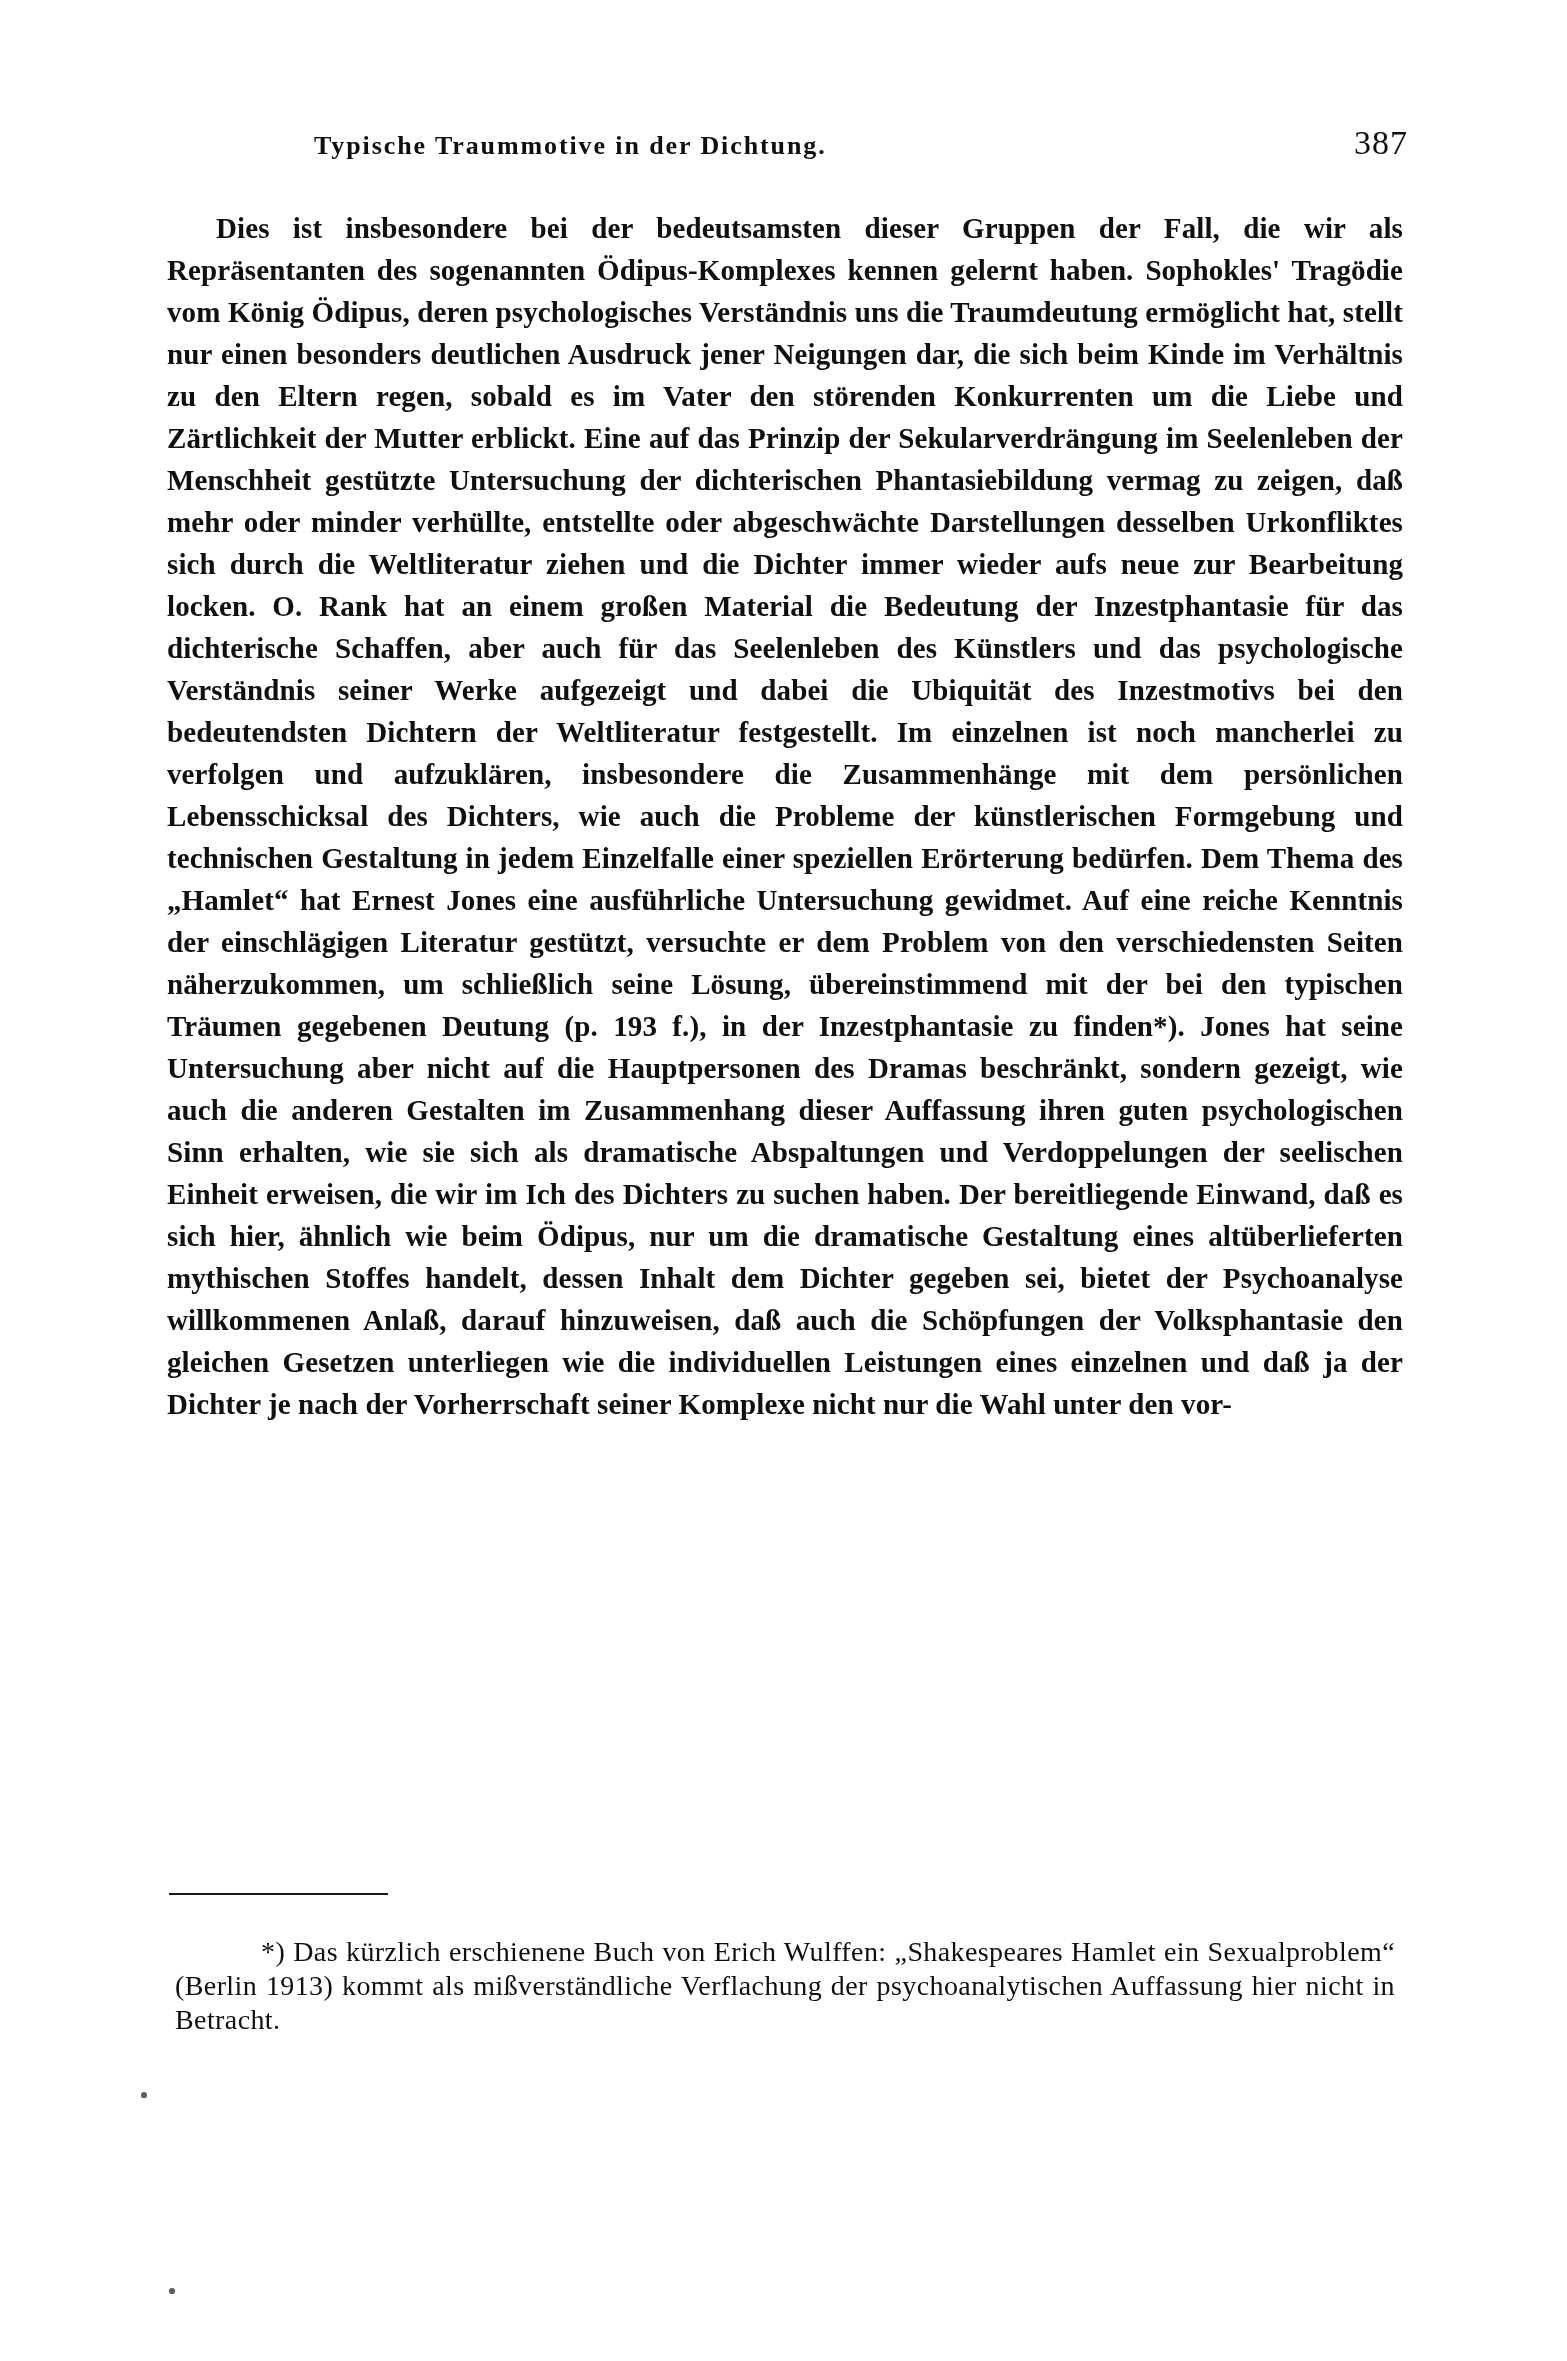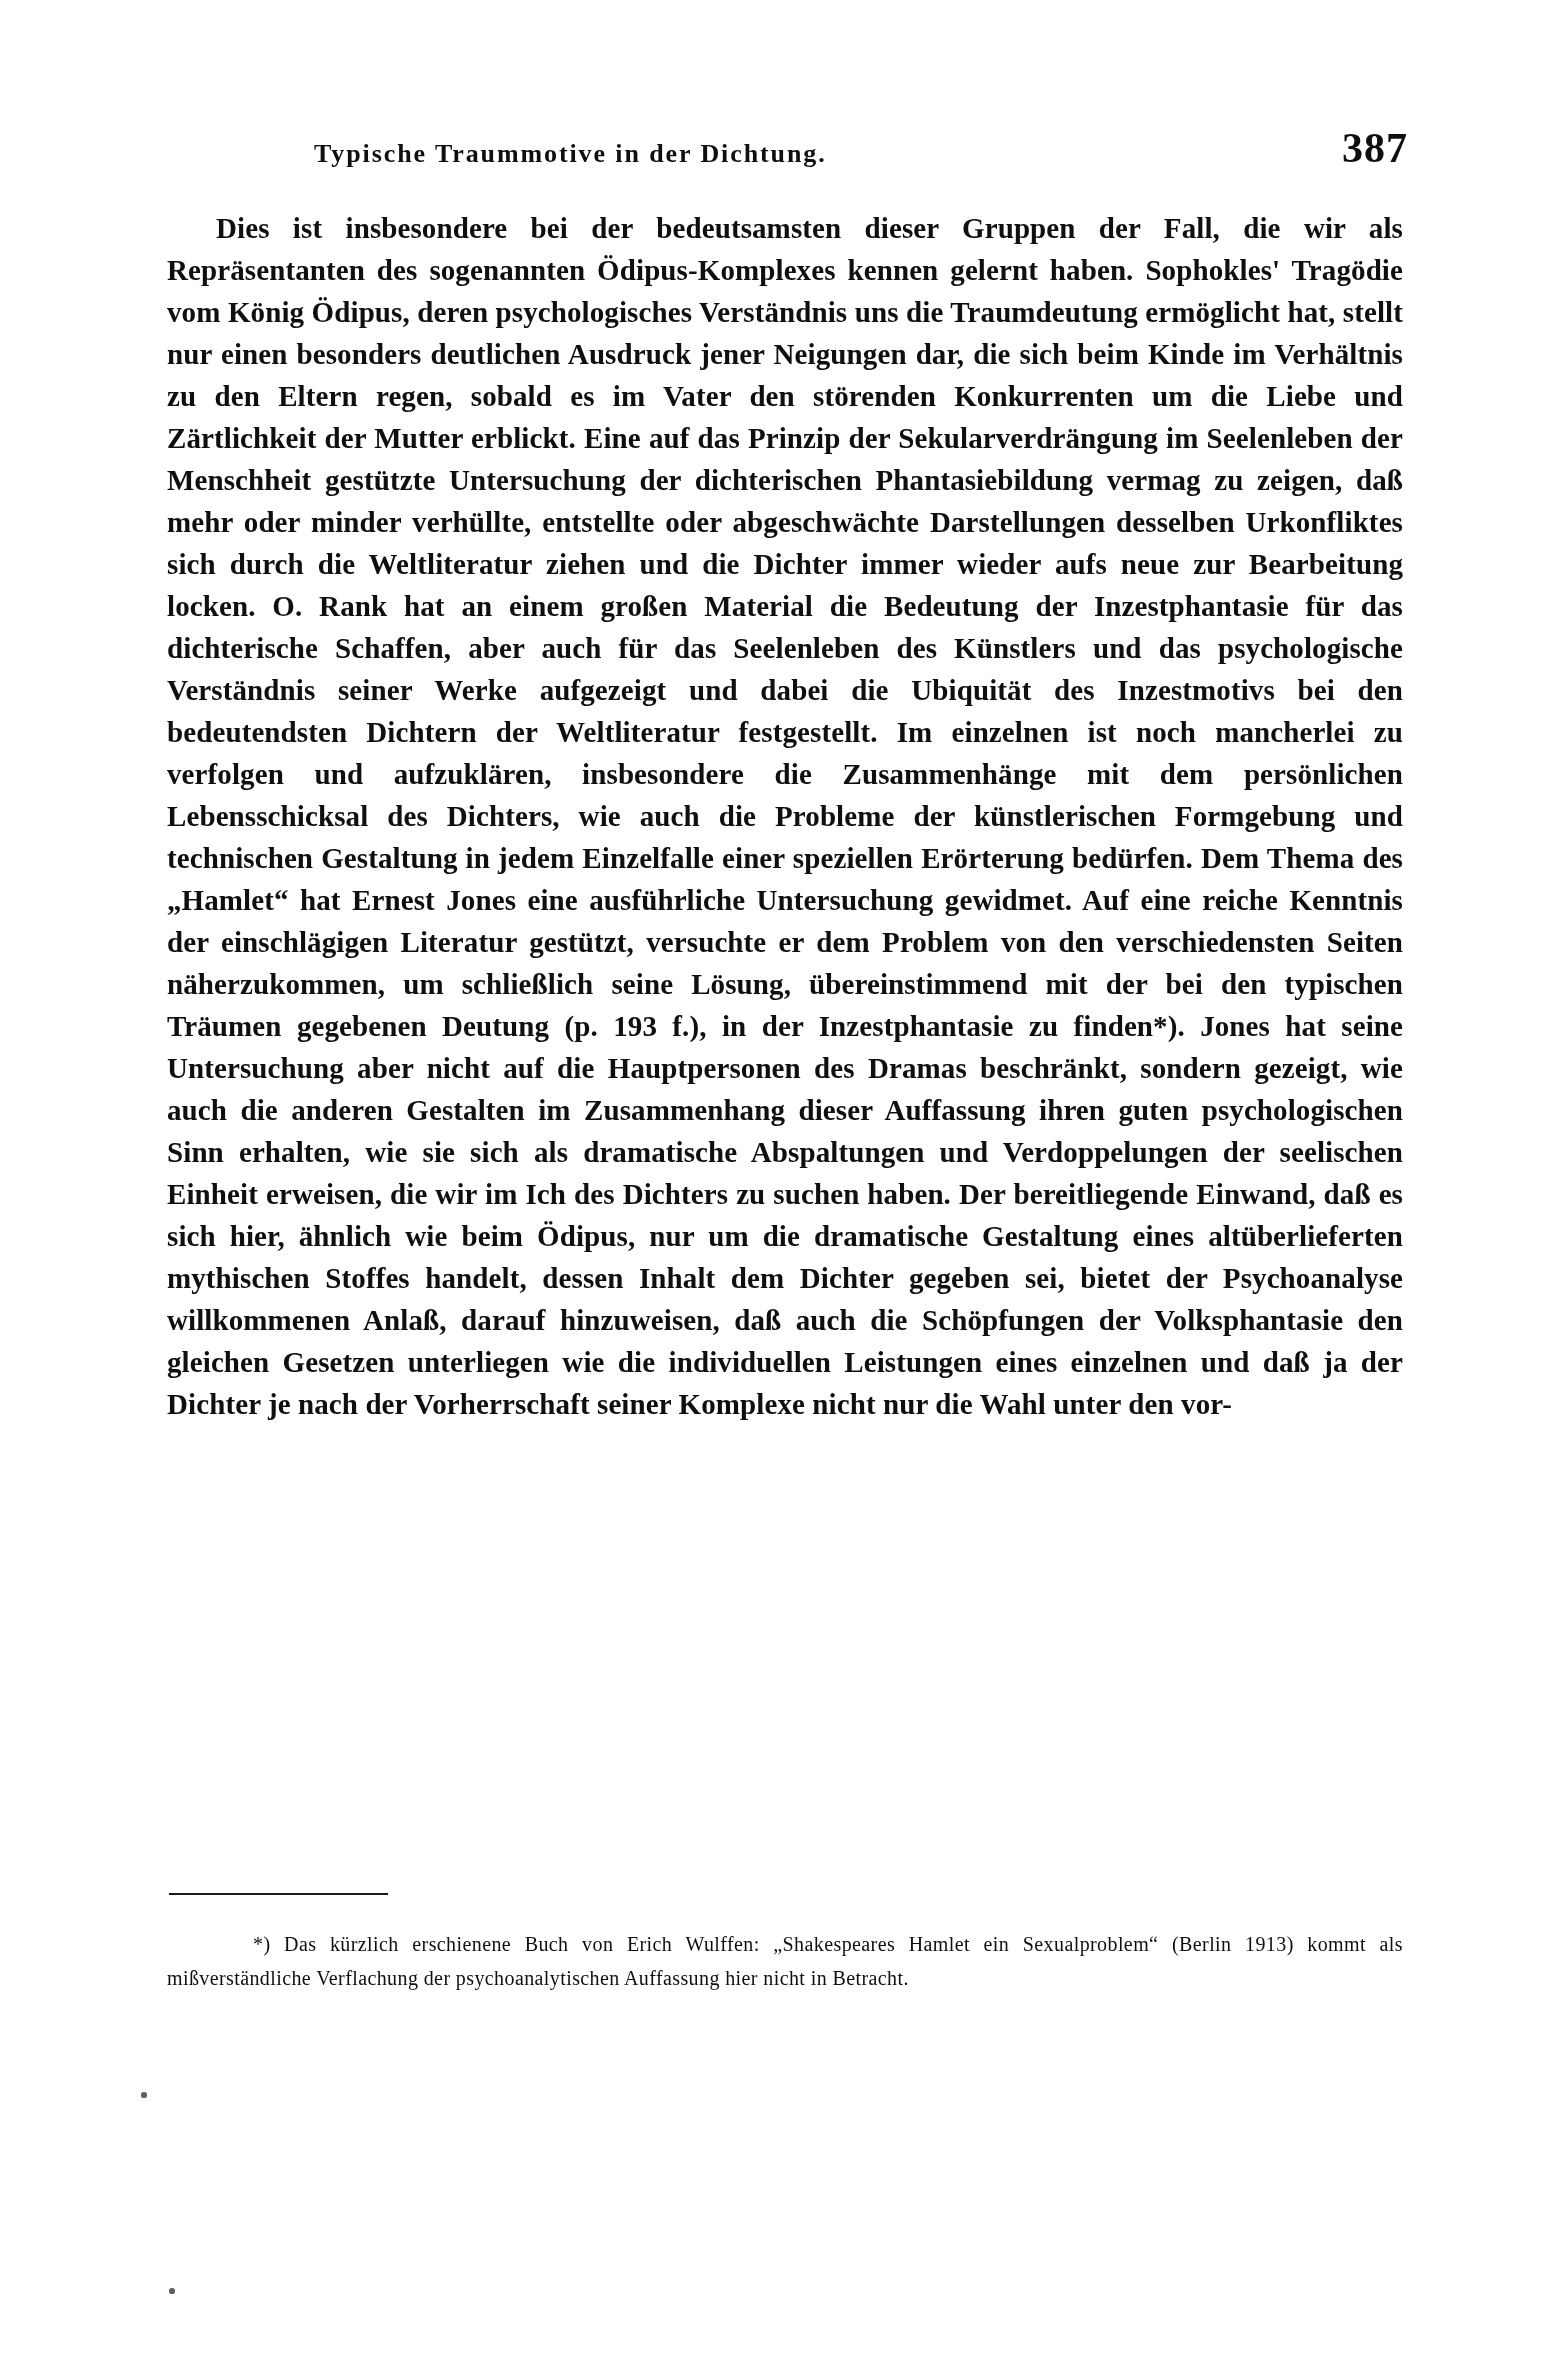--- a/index.html
+++ b/index.html
@@ -31,23 +31,23 @@
     justify-content: space-between;
   }
   .running-title {
     font-family: "Liberation Serif", serif;
     font-size: 26px;
     letter-spacing: 1.9px;
     font-weight: 600;
     margin-left: 152px;
   }
   .page-number {
-    font-size: 42px;
+    font-size: 34px;
     letter-spacing: 1px;
-    font-weight: 700;
+    font-weight: 400;
   }
   .body-block {
     position: absolute;
     left: 167px;
     top: 207px;
     width: 1236px;
   }
   .body-block p {
     margin: 0;
     font-size: 29px;
@@ -68,22 +68,22 @@
     height: 1.9px;
     background: #1a1a18;
   }
   .footnote {
     position: absolute;
     left: 167px;
     top: 1927px;
     width: 1236px;
   }
   .footnote p {
-    margin: 0;
-    font-size: 20px;
+    margin: 8px;
+    font-size: 28px;
     line-height: 34px;
     text-align: justify;
     letter-spacing: 0.4px;
   }
   .footnote p.first { text-indent: 86px; }
   .dot-mark {
     position: absolute;
     width: 5.7px;
     height: 5.7px;
     background: #2a2a27;

